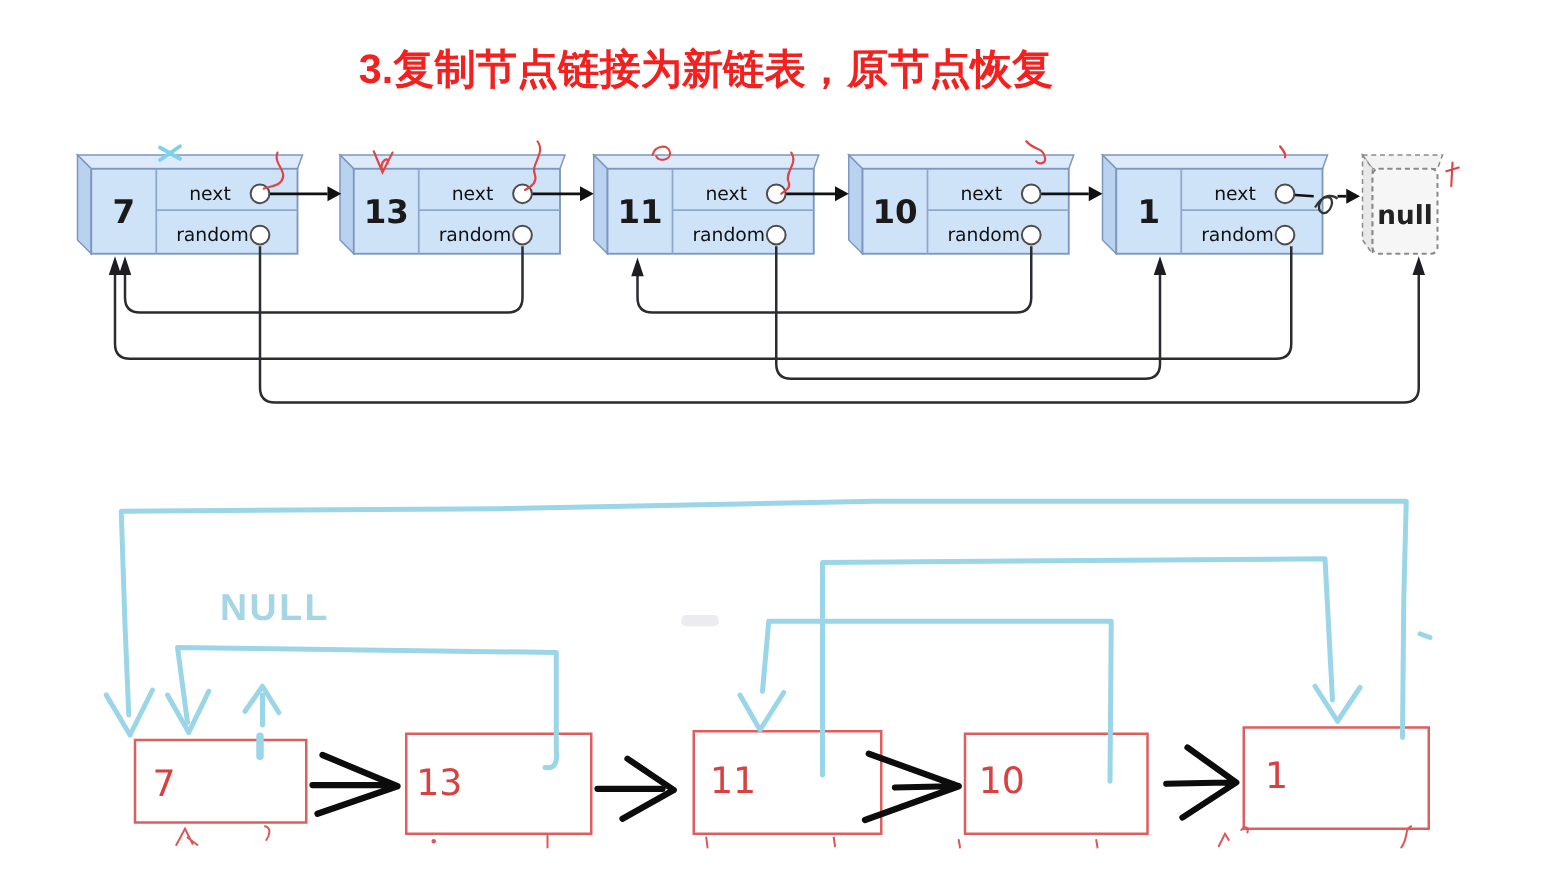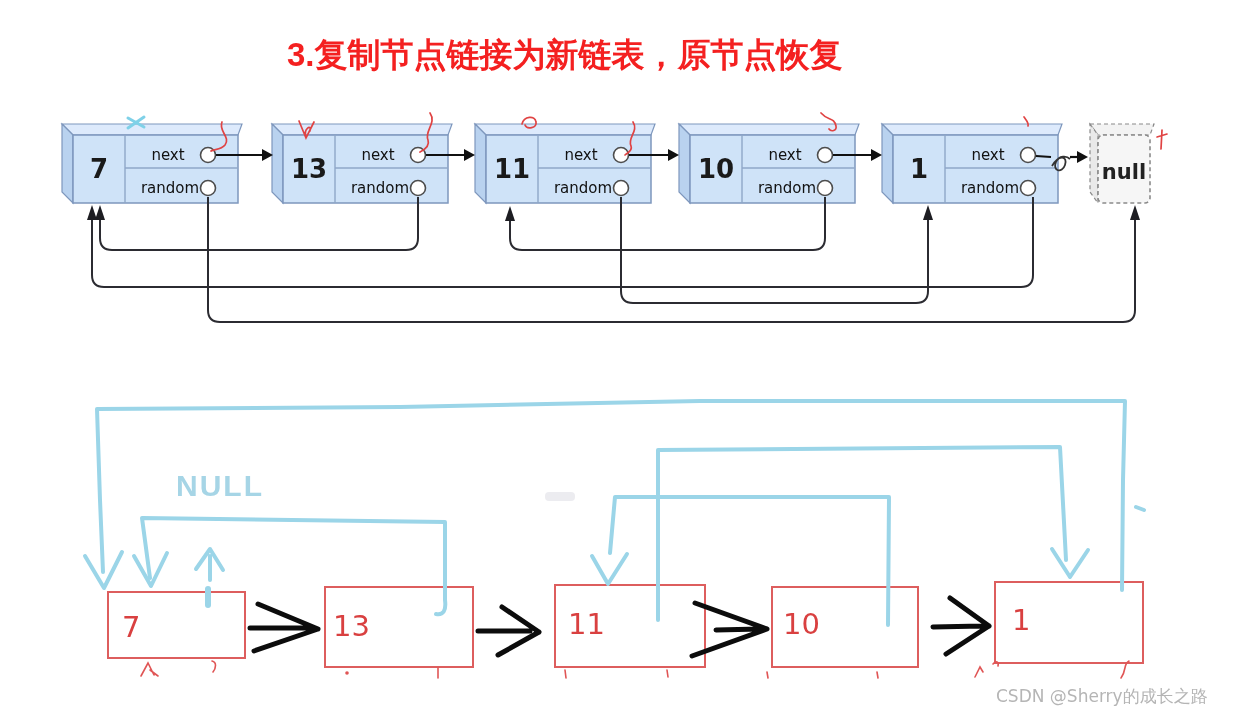--- a/index.html
+++ b/index.html
@@ -204,14 +204,13 @@
         <path class="rmark" d="M667,670 L668,677"></path>
         <path class="rmark" d="M767,672 L768,678"></path>
         <path class="rmark" d="M877,672 L878,678"></path>
         <path class="rmark" d="M975,677 L980,667 L983,672"></path>
         <path class="rmark" d="M993,664 C996,660 999,662 998,666"></path>
         <path class="rmark" d="M1121,678 C1127,670 1123,664 1129,661"></path>
       </g>
     </g>
   </svg>
 
-  <div id="watermark">CSDN @Sherry的成长之路</div>
 </div>
 
 </body></html>

